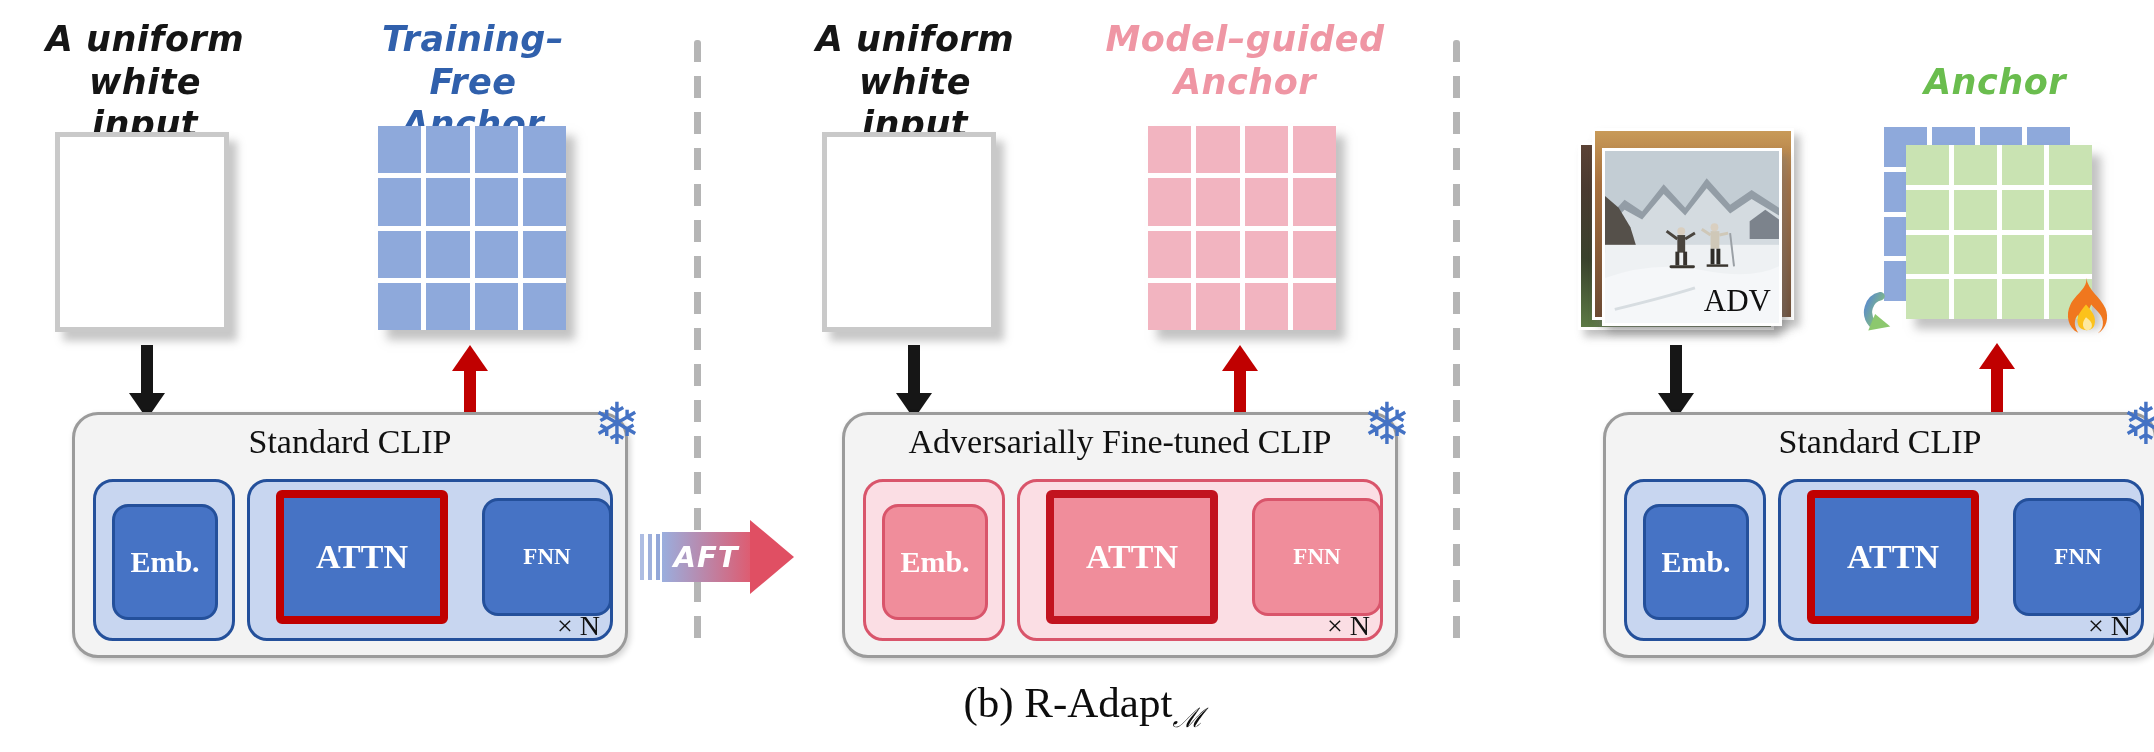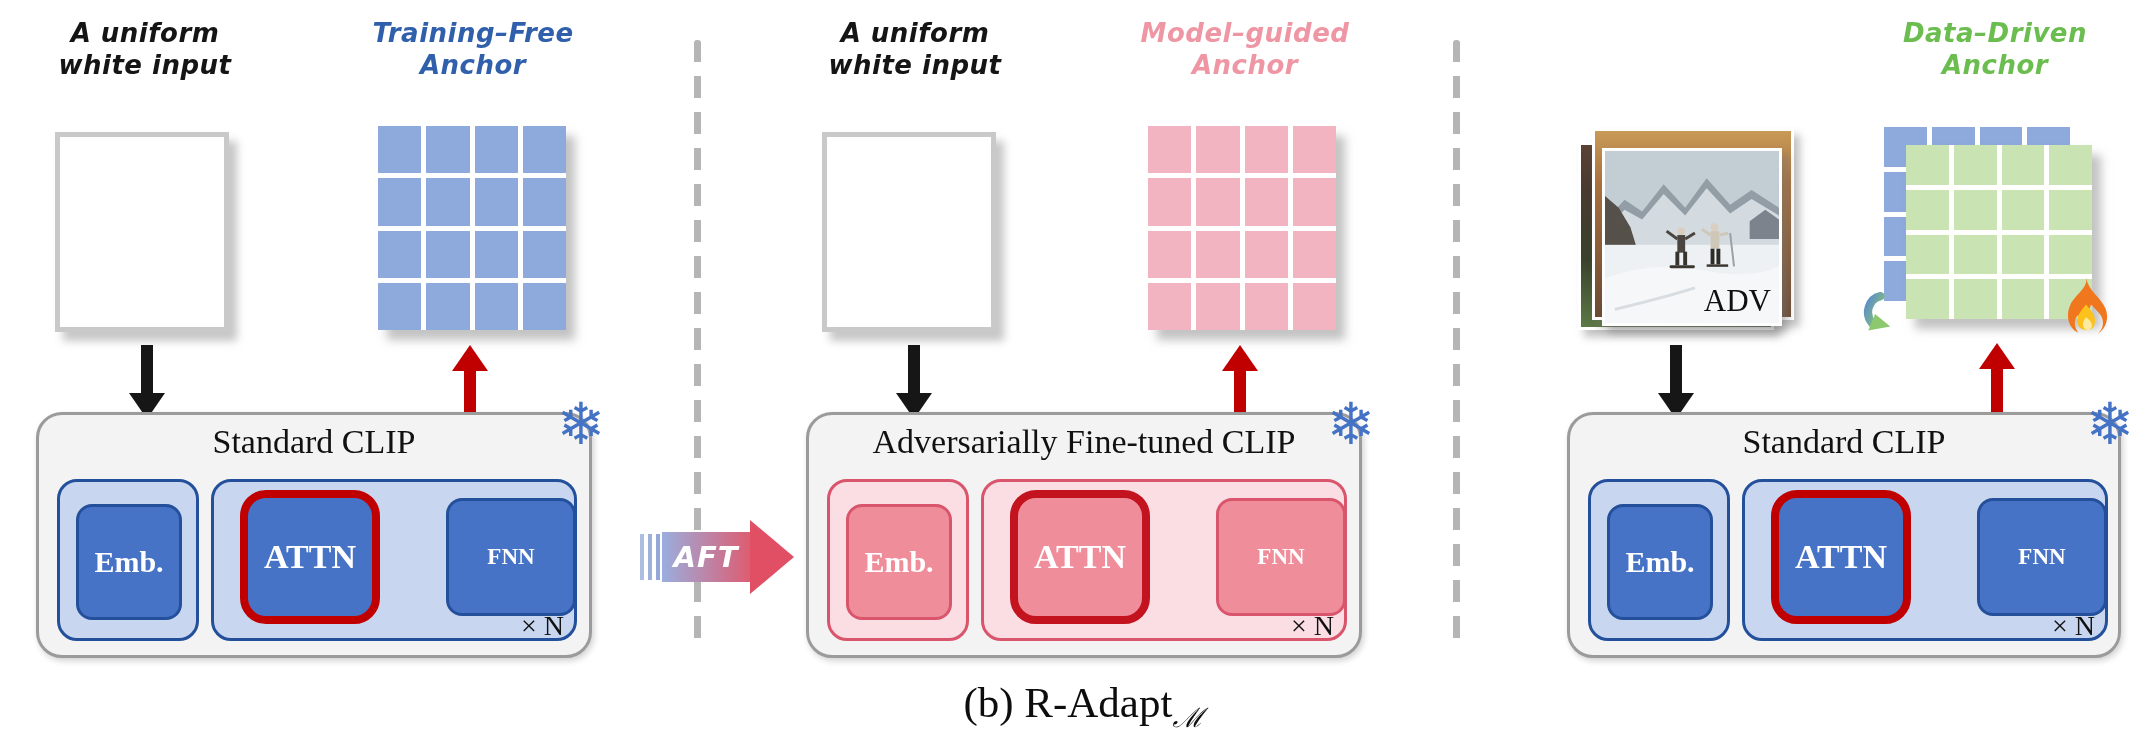--- a/index.html
+++ b/index.html
@@ -17,21 +17,21 @@
     position: absolute; top: 40px; width: 7px; height: 612px;
     background: repeating-linear-gradient(to bottom, #b5b5b5 0 22px, transparent 22px 36px);
     border-radius: 3px;
   }
 
   
   .hand {
     position: absolute;
     font-family: "DejaVu Sans", sans-serif;
     font-style: italic; font-weight: 700;
-    font-size: 26px; line-height: 1.22;
+    font-size: 35px; line-height: 1.22;
     text-align: center; color: #151515;
     letter-spacing: 0.5px;
   }
   .c-blue  { color: var(--anchor-blue); font-style: italic; }
   .c-pink  { color: var(--anchor-pink); }
   .c-green { color: var(--anchor-green); }
 
   
   .white-square {
     position: absolute; width: 174px; height: 200px;
@@ -73,42 +73,43 @@
               font-size: 29px; color: #ffffff; letter-spacing: 1px; }
   .aft-head { position: absolute; left: 110px; top: 0; width: 0; height: 0;
               border-top: 37px solid transparent; border-bottom: 37px solid transparent;
               border-left: 44px solid #e04f63; }
 
   
   .clip-box {
     position: absolute; width: 556px; height: 246px;
     background: #f3f3f3; border: 3px solid #9b9b9b; border-radius: 26px;
     box-shadow: 2px 3px 6px rgba(0,0,0,.18);
+    margin-left: 36px;
   }
   .clip-title {
     position: absolute; top: 8px; left: 0; right: 0; text-align: center;
     font-family: "Liberation Serif", serif; font-size: 34px; color: #111;
   }
   .snowflake {
     position: absolute; top: -20px; right: -16px;
     font-size: 58px; line-height: 1; color: var(--frozen-blue);
     font-family: "DejaVu Sans", sans-serif;
   }
   .ctn { position: absolute; border-radius: 20px;
          background: var(--ctn-bg); border: 3px solid var(--ctn-br); padding-left: 30px; }
   .ctn1 { left: 18px; top: 64px; width: 142px; height: 162px; }
   .ctn2 { left: 172px; top: 64px; width: 366px; height: 162px; }
   .blk {
     position: absolute; display: flex; align-items: center; justify-content: center;
     background: var(--blk); border: 3px solid var(--ctn-br); border-radius: 16px;
     color: #ffffff; font-family: "Liberation Serif", serif; font-weight: 700;
   }
   .blk-emb  { left: 16px; top: 22px; width: 106px; height: 116px; font-size: 30px; }
-  .blk-attn { left: 26px; top: 8px;  width: 140px; height: 134px; font-size: 34px;
-              border: 8px solid var(--attn); border-radius: 26px; }
+  .blk-attn { left: 26px; top: 8px;  width: 172px; height: 134px; font-size: 34px;
+              border: 8px solid var(--attn); border-radius: 6px; }
   .blk-fnn  { left: 232px; top: 16px; width: 130px; height: 118px; font-size: 23px; }
   .xn { position: absolute; right: 10px; bottom: -4px;
         font-family: "Liberation Serif", serif; font-size: 28px; color: #111; }
   .theme-blue { --ctn-bg:#c8d6f0; --ctn-br:#24509b; --blk:var(--block-blue); --attn:var(--attn-border-red); }
   .theme-pink { --ctn-bg:#fbdee4; --ctn-br:#d9556b; --blk:var(--block-pink); --attn:#c2131f; }
 
   
   .caption {
     position: absolute; top: 678px; text-align: center;
     font-family: "Liberation Serif", serif; font-size: 43px; color: #0d0d0d;
@@ -249,21 +250,21 @@
       <div class="blk blk-fnn">FNN</div>
       <div class="xn">× N</div>
     </div>
   </div>
 
   <div class="caption" style="left:806px; width:556px;">
     <span>(b) R-Adapt</span><span class="cap-sub">ℳ</span>
   </div>
 
   <div class="hand c-green" style="left:1852px; top:18px; width:286px;">
-    <span>Data–Driven</span><br>
+    <br>
     <span>Anchor</span>
   </div>
 
   <div class="photo-stack">
     <div class="photo back2"></div>
     <div class="photo back1"></div>
     <div class="photo front">
       <svg viewBox="0 0 178 176">
         <rect width="178" height="176" fill="#cdd5da"></rect>
         <rect width="178" height="70" fill="#c3cdd4"></rect>

